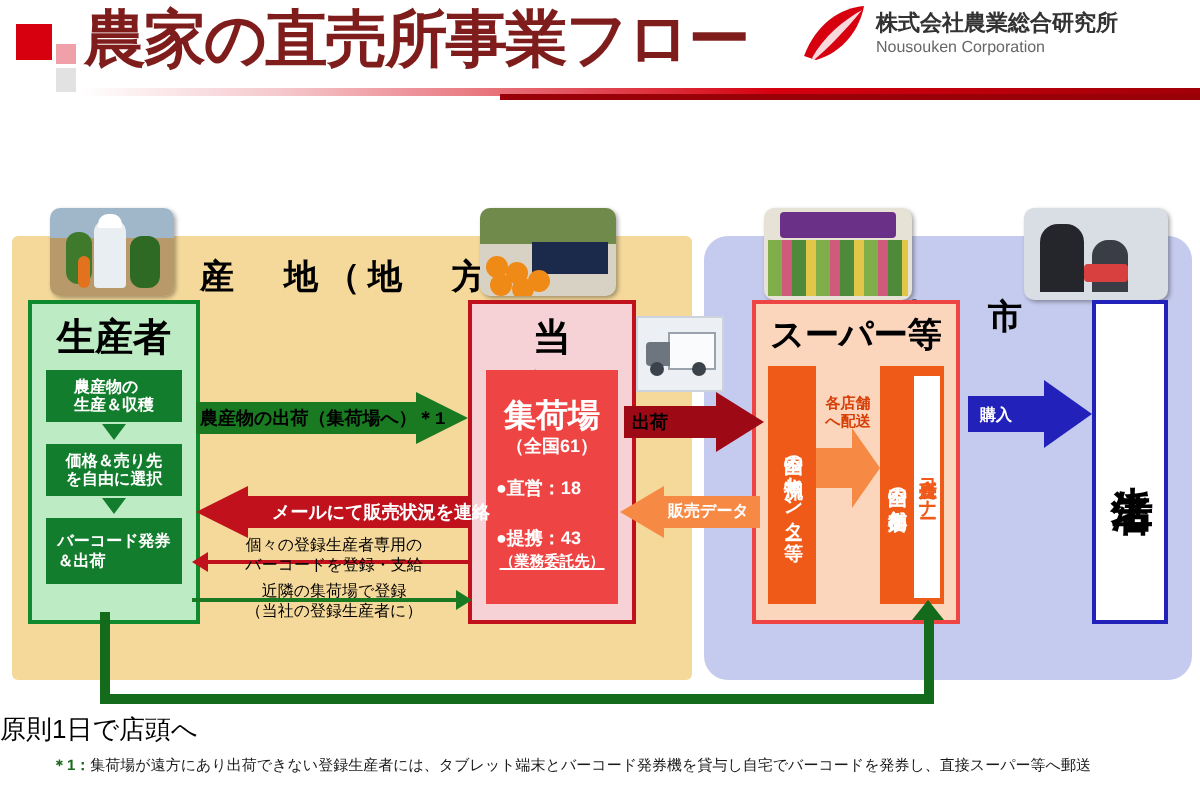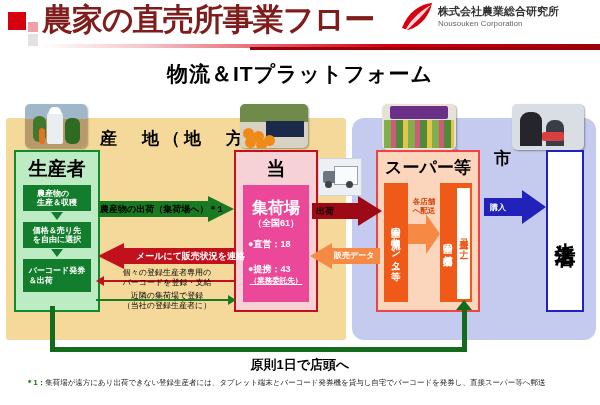--- a/index.html
+++ b/index.html
@@ -75,21 +75,21 @@
   .ps3{top:107px;height:33px;}
   .ptri{position:absolute;left:35px;width:0;height:0;border-left:6px solid transparent;
     border-right:6px solid transparent;border-top:8px solid #127d2c;}
   .pt1{top:60px;} .pt2{top:97px;}
 
   
   .company{position:absolute;left:234px;top:150px;width:80px;height:158px;
     background:#f6d2d6;border:2px solid #c0111c;}
   .company-title{position:absolute;left:0;top:4px;width:80px;text-align:center;
     font-size:19px;font-weight:bold;color:#000;letter-spacing:6px;text-indent:6px;}
-  .company-inner{position:absolute;left:7px;top:33px;width:66px;height:117px;background:#ec4899;}
+  .company-inner{position:absolute;left:7px;top:33px;width:66px;height:117px;background:#ef4444;}
   .ci-t{position:absolute;left:0;top:13px;width:66px;text-align:center;font-size:16px;font-weight:bold;color:#fff;}
   .ci-s{position:absolute;left:0;top:32px;width:66px;text-align:center;font-size:9px;font-weight:bold;color:#fff;}
   .ci-r1{position:absolute;left:5px;top:53px;width:61px;font-size:9px;font-weight:bold;color:#fff;}
   .ci-r2{position:absolute;left:5px;top:78px;width:61px;font-size:9px;font-weight:bold;color:#fff;}
   .ci-r2s{position:absolute;left:0;top:91px;width:66px;text-align:center;font-size:7.5px;font-weight:bold;color:#fff;text-decoration:underline;}
 
   
   .truck{position:absolute;left:318px;top:158px;width:42px;height:36px;background:#eceff4;
     border:1px solid #cdd3dc;}
   .truck .cab{position:absolute;left:4px;top:12px;width:12px;height:12px;background:#6d757f;border-radius:2px 0 0 2px;}
@@ -182,22 +182,22 @@
   .a-buy .arr-shaft{left:0;top:8px;width:40px;height:18px;background:#2222bb;}
   .a-buy .arr-head{left:38px;top:0;border-top:17px solid transparent;border-bottom:17px solid transparent;border-left:24px solid #2222bb;}
   .a-buy .arr-lbl{left:6px;top:12px;font-size:8px;color:#fff;}
 
   
   .route-v1{position:absolute;left:50px;top:306px;width:5px;height:46px;background:#146b1c;}
   .route-h{position:absolute;left:50px;top:347px;width:417px;height:5px;background:#146b1c;}
   .route-v2{position:absolute;left:462px;top:306px;width:5px;height:46px;background:#146b1c;}
   .route-head{position:absolute;left:456px;top:300px;width:0;height:0;
     border-left:8px solid transparent;border-right:8px solid transparent;border-bottom:10px solid #146b1c;}
-  .route-lbl{position:absolute;left:0;top:356px;width:600px;text-align:center;
-    font-size:13px;font-weight:bold;color:#000;}
+  .route-lbl{position:absolute;left:0;top:356px;width:600px;text-align:left;
+    font-size:13px;font-weight:normal;color:#000;}
 
   
   .footnote{position:absolute;left:26px;top:378px;width:552px;
     font-size:7.5px;color:#1a1a1a;line-height:1.45;}
   .footnote b{color:#1a6b1a;}
 </style>
 </head>
 <body>
 
 <div class="root">
@@ -210,21 +210,20 @@
     <div class="hdr-rule"></div>
     <div class="hdr-rule2"></div>
     <svg class="logo" viewBox="0 0 34 30">
       <path d="M2 26 C8 10, 20 2, 32 1 C30 12, 22 24, 8 28 Z" fill="#d6000f"></path>
       <path d="M6 27 C12 16, 22 8, 31 3 C22 14, 14 22, 7 28 Z" fill="#ffffff" opacity="0.85"></path>
     </svg>
     <div class="logo-name">株式会社農業総合研究所</div>
     <div class="logo-sub">Nousouken Corporation</div>
   </div>
 
-  <div class="subtitle">物流＆ITプラットフォーム</div>
 
   <div class="panel-local"></div>
   <div class="panel-city"></div>
   <div class="panel-label" style="left:100px;top:127px;">産　地（地　方）</div>
   <div class="panel-label" style="left:452px;top:127px;margin-top:20px;">都　市</div>
 
   <div class="photo ph1">
     <div class="g1"></div>
       <div class="g2"></div>
       <div class="c"></div>

